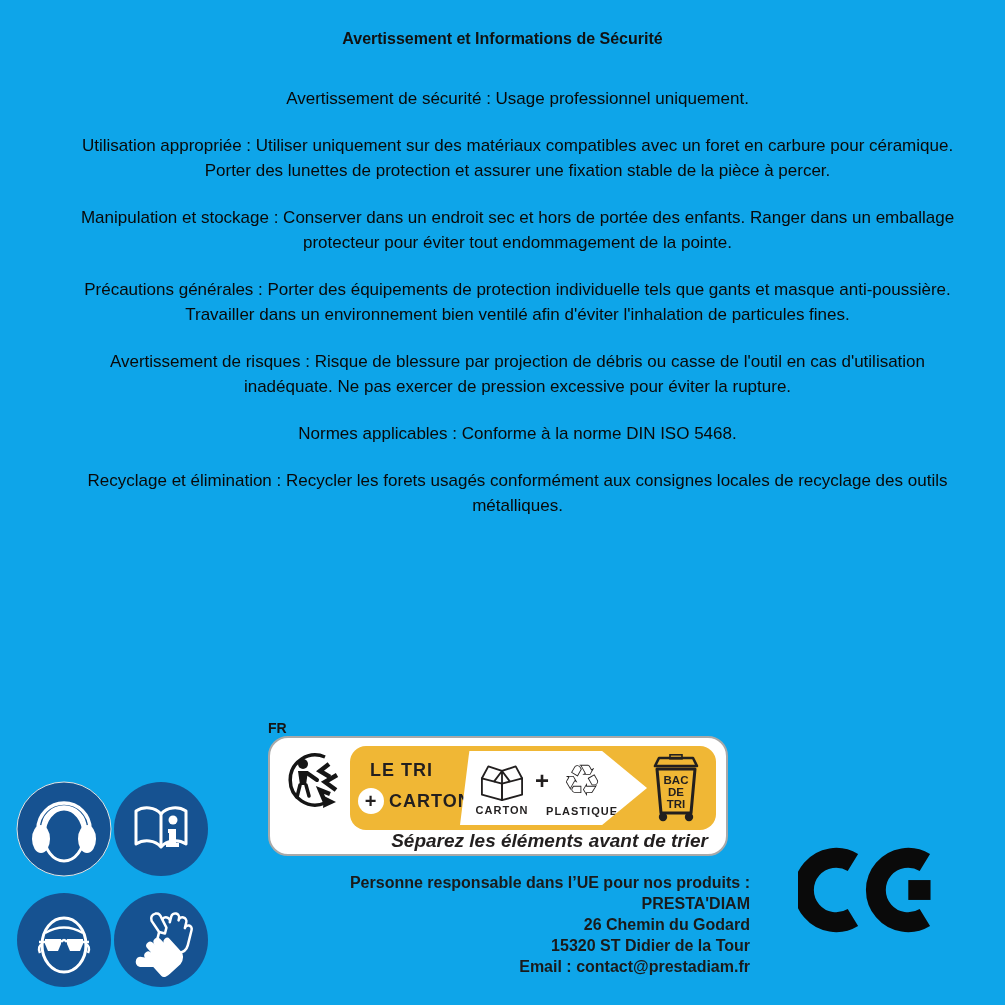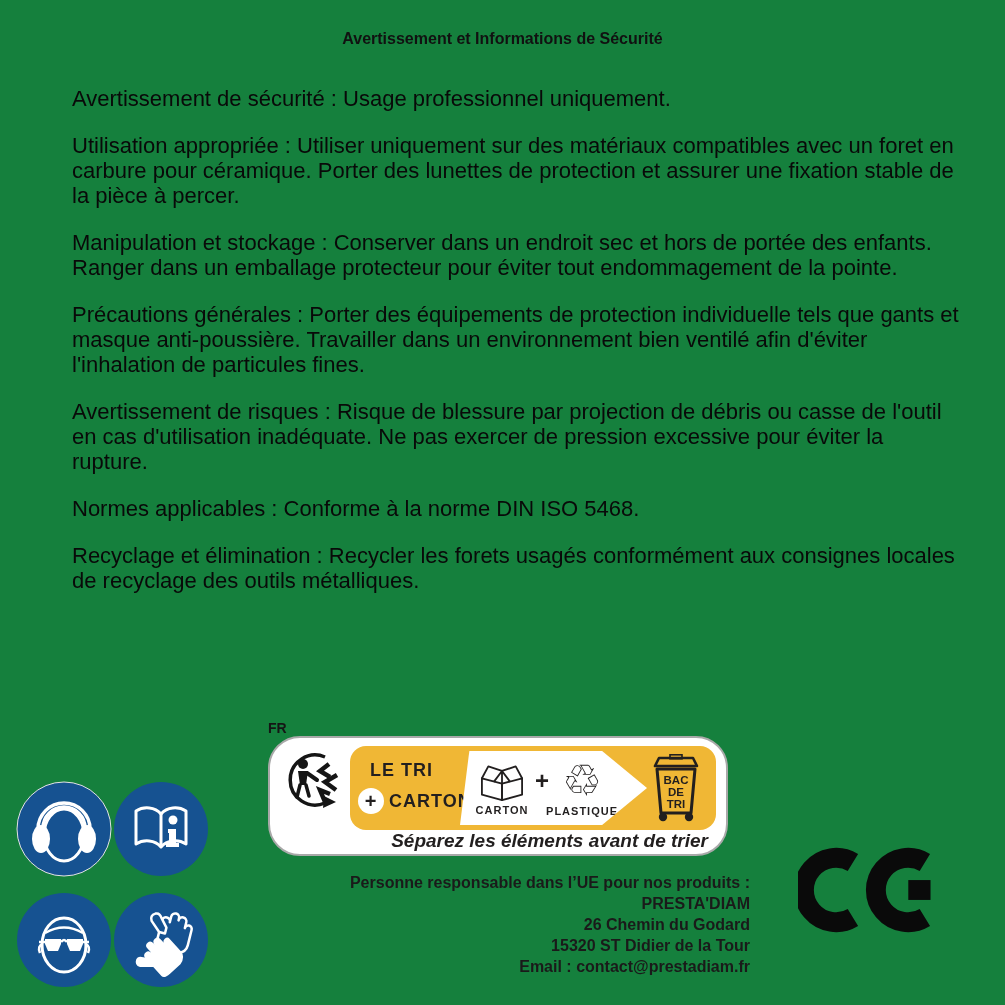--- a/index.html
+++ b/index.html
@@ -6,37 +6,38 @@
     --safety_blue:#165291;
     --label_yellow:#F0B735;
     --label_dark:#221F1F;
     --border_gray:#A9A9A9;
   }
   *{box-sizing:border-box;}
   html,body{margin:0;padding:0;background:#ffffff;}
   .page{
     position:relative;
     width:1005px;height:1005px;
-    background:#15803d;
+    background:#0ea5e9;
     font-family:"Liberation Sans","DejaVu Sans",sans-serif;
     color:#111111;
     overflow:hidden;
   }
   .doc-title{
     margin:30px 0 0 0;
     text-align:center;
     font-size:16px;
     font-weight:700;
     color:#111111;
   }
   .content{
     margin:38px 42px 0 72px;
-    font-size:22px;
+    font-size:17px;
     line-height:25px;
     color:#090909;
+    text-align:center;
   }
   .content p{margin:0 0 22px 0;}
 
   
   .abs{position:absolute;}
 
   .iso-icon{display:block;}
   .blue-bg{fill:var(--safety_blue);}
   .wstroke{fill:none;stroke:#ffffff;}
   .wfill{fill:#ffffff;}
@@ -44,21 +45,21 @@
   
   .fr-tag{
     left:268px;top:712px;
     font-size:14px;font-weight:700;color:#151515;margin-top:8px;
   }
   .tri-label{
     left:268px;top:736px;
     width:460px;height:120px;
     background:#ffffff;
     border:2px solid var(--border_gray);
-    border-radius:32px;
+    border-radius:20px;
   }
   .triman{left:9px;top:11px;}
   .tri-yellow{
     position:absolute;
     left:80px;top:8px;width:366px;height:84px;
     background:var(--label_yellow);
     border-radius:16px;
   }
   .tri-headtop{
     position:absolute;left:20px;top:14px;

